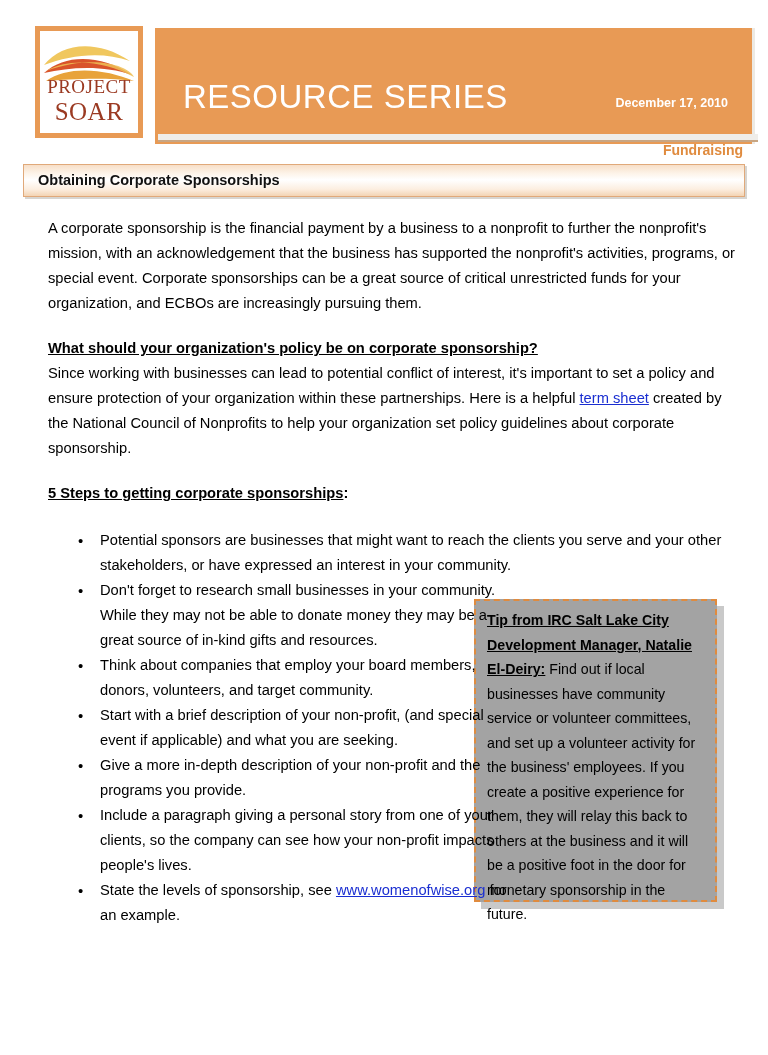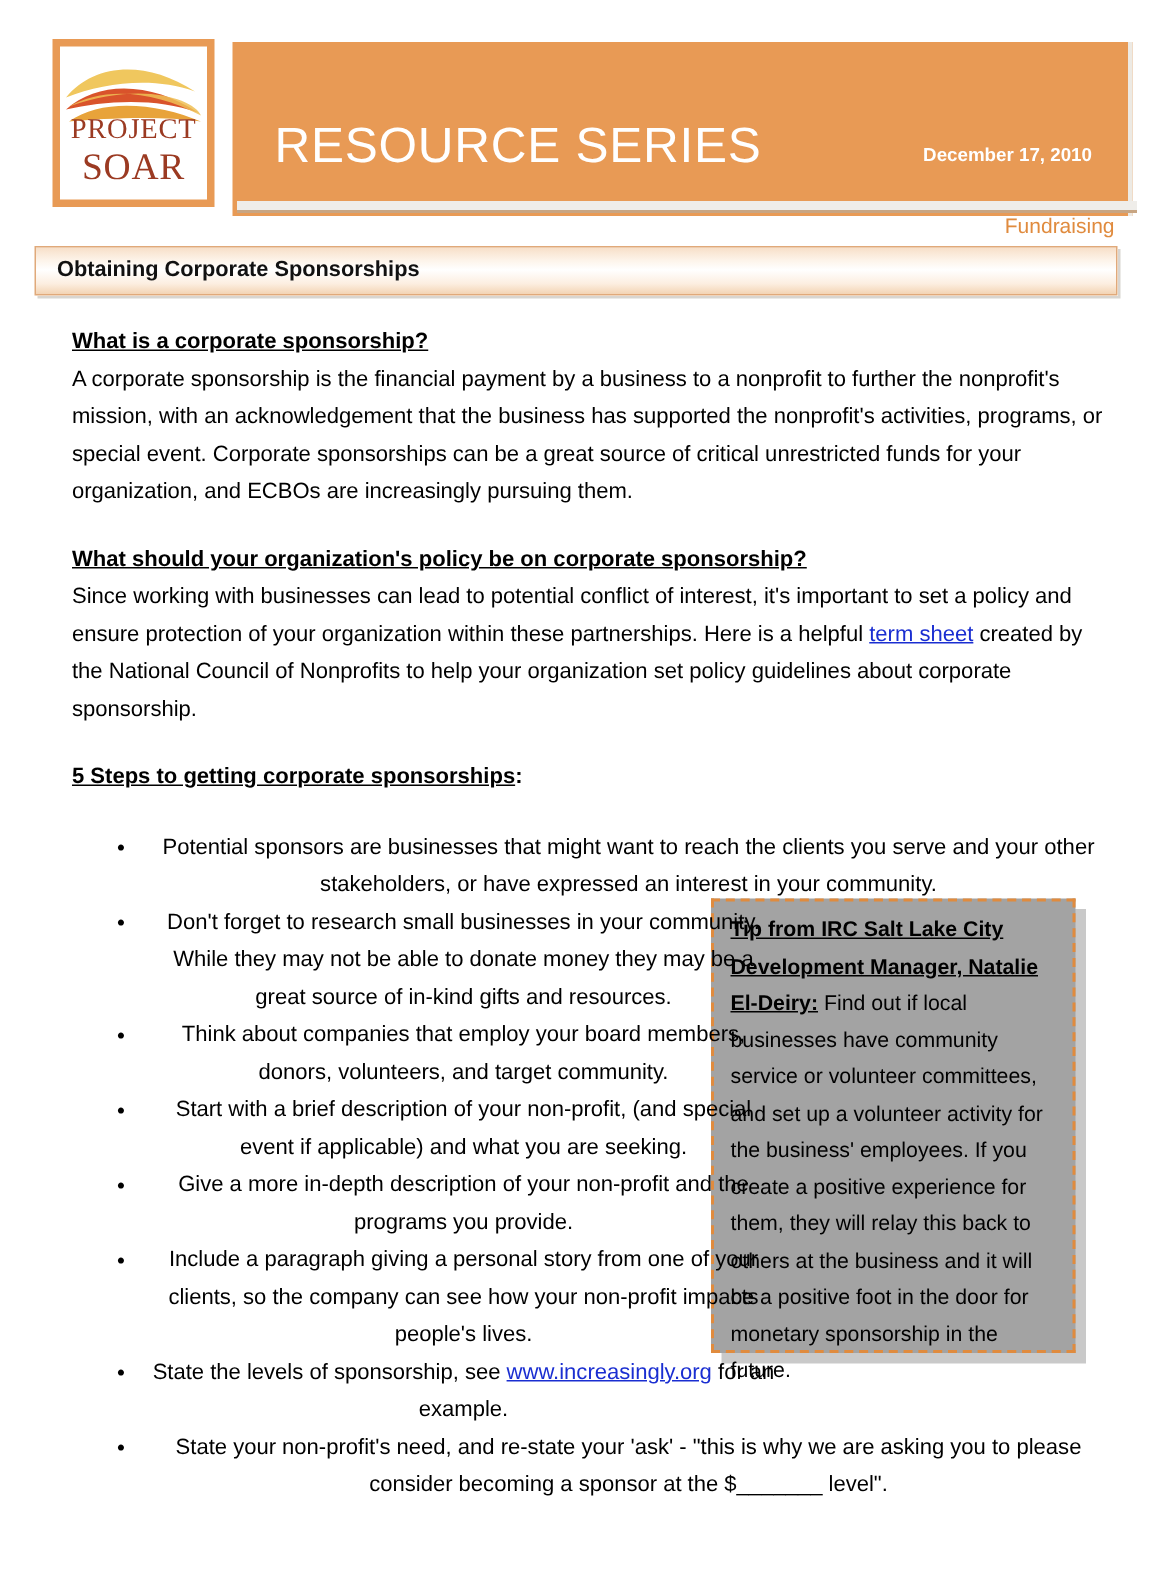--- a/index.html
+++ b/index.html
@@ -78,21 +78,21 @@
     right: 24px; top: 68px;
     font-size: 12.5px;
     font-weight: bold;
     color: #ffffff;
     white-space: nowrap;
   }
   .category {
     position: absolute;
     right: 37px; top: 142px;
     font-size: 14px;
-    font-weight: normal;
+    font-weight: bold;
     color: #E08B3E;
     white-space: nowrap;
   }
 
   
   .title-bar {
     position: absolute;
     left: 23px; top: 164px;
     width: 722px; height: 33px;
     box-sizing: border-box;
@@ -145,21 +145,20 @@
 
   .step-label {
     font-weight: bold;
     font-style: italic;
     margin: 0;
   }
   ul.bullets {
     margin: 0;
     padding: 0 0 0 52px;
     list-style: none;
-    text-align: center;
   }
   ul.bullets li {
     position: relative;
     margin: 0 0 0 0;
     padding: 0;
   }
   ul.bullets li::before {
     content: "\2022";
     position: absolute;
     left: -22px;
@@ -232,21 +231,20 @@
 <div class="tip-box">
   <div class="tip-inner">
     <span class="tip-title">Tip from IRC Salt Lake City Development Manager, Natalie El-Deiry:</span>
     <span>Find out if local businesses have community service or volunteer committees, and set up a volunteer activity for the business' employees.  If you create a positive experience for them, they will relay this back to others at the business and it will be a positive foot in the door for monetary sponsorship in the future.</span>
   </div>
 </div>
 
 <div class="content">
 
   <div>
-    <div class="sec-head">What is a corporate sponsorship?</div>
     <div class="para">A corporate sponsorship is the financial payment by a business to a nonprofit to further the nonprofit's mission, with an acknowledgement that the business has supported the nonprofit's activities, programs, or special event.  Corporate sponsorships can be a great source of critical unrestricted funds for your organization, and ECBOs are increasingly pursuing them.</div>
   </div>
 
   <div>
     <div class="sec-head">What should your organization's policy be on corporate sponsorship?</div>
     <div class="para"><span>Since working with businesses can lead to potential conflict of interest, it's important to set a policy and ensure protection of your organization within these partnerships. Here is a helpful </span><a class="link" href="#">term sheet</a><span> created by the National Council of Nonprofits to help your organization set policy guidelines about corporate sponsorship.</span></div>
   </div>
 
   <div class="steps-head"><u>5 Steps to getting corporate sponsorships</u><span class="plain">:</span></div>
 
@@ -256,18 +254,17 @@
       <li class="narrow"> Don't forget to research small businesses in your community.  While they may not be able to donate money they may be a great source of in-kind gifts and resources.</li>
       <li class="narrow">Think about companies that employ your board members, donors, volunteers, and target community.</li>
     </ul>
   </div>
 
   <div>
     <ul class="bullets">
       <li class="narrow">Start with a brief description of your non-profit, (and special event if applicable) and what you are seeking.</li>
       <li class="narrow">Give a more in-depth description of your non-profit and the programs you provide.</li>
       <li class="narrow">Include a paragraph giving a personal story from one of your clients, so the company can see how your non-profit impacts people's lives.</li>
-      <li class="narrow"><span>State the levels of sponsorship, see </span><a class="link" href="#">www.increasingly.org</a><span> for an example.</span></li>
-      <li>State your non-profit's need, and re-state your 'ask' - "this is why we are asking you to please consider becoming a sponsor at the $_______ level".</li>
+      <li class="narrow"><span>State the levels of sponsorship, see </span><a class="link" href="#">www.womenofwise.org</a><span> for an example.</span></li>
     </ul>
   </div>
 
 </div>
 
 </body></html>

